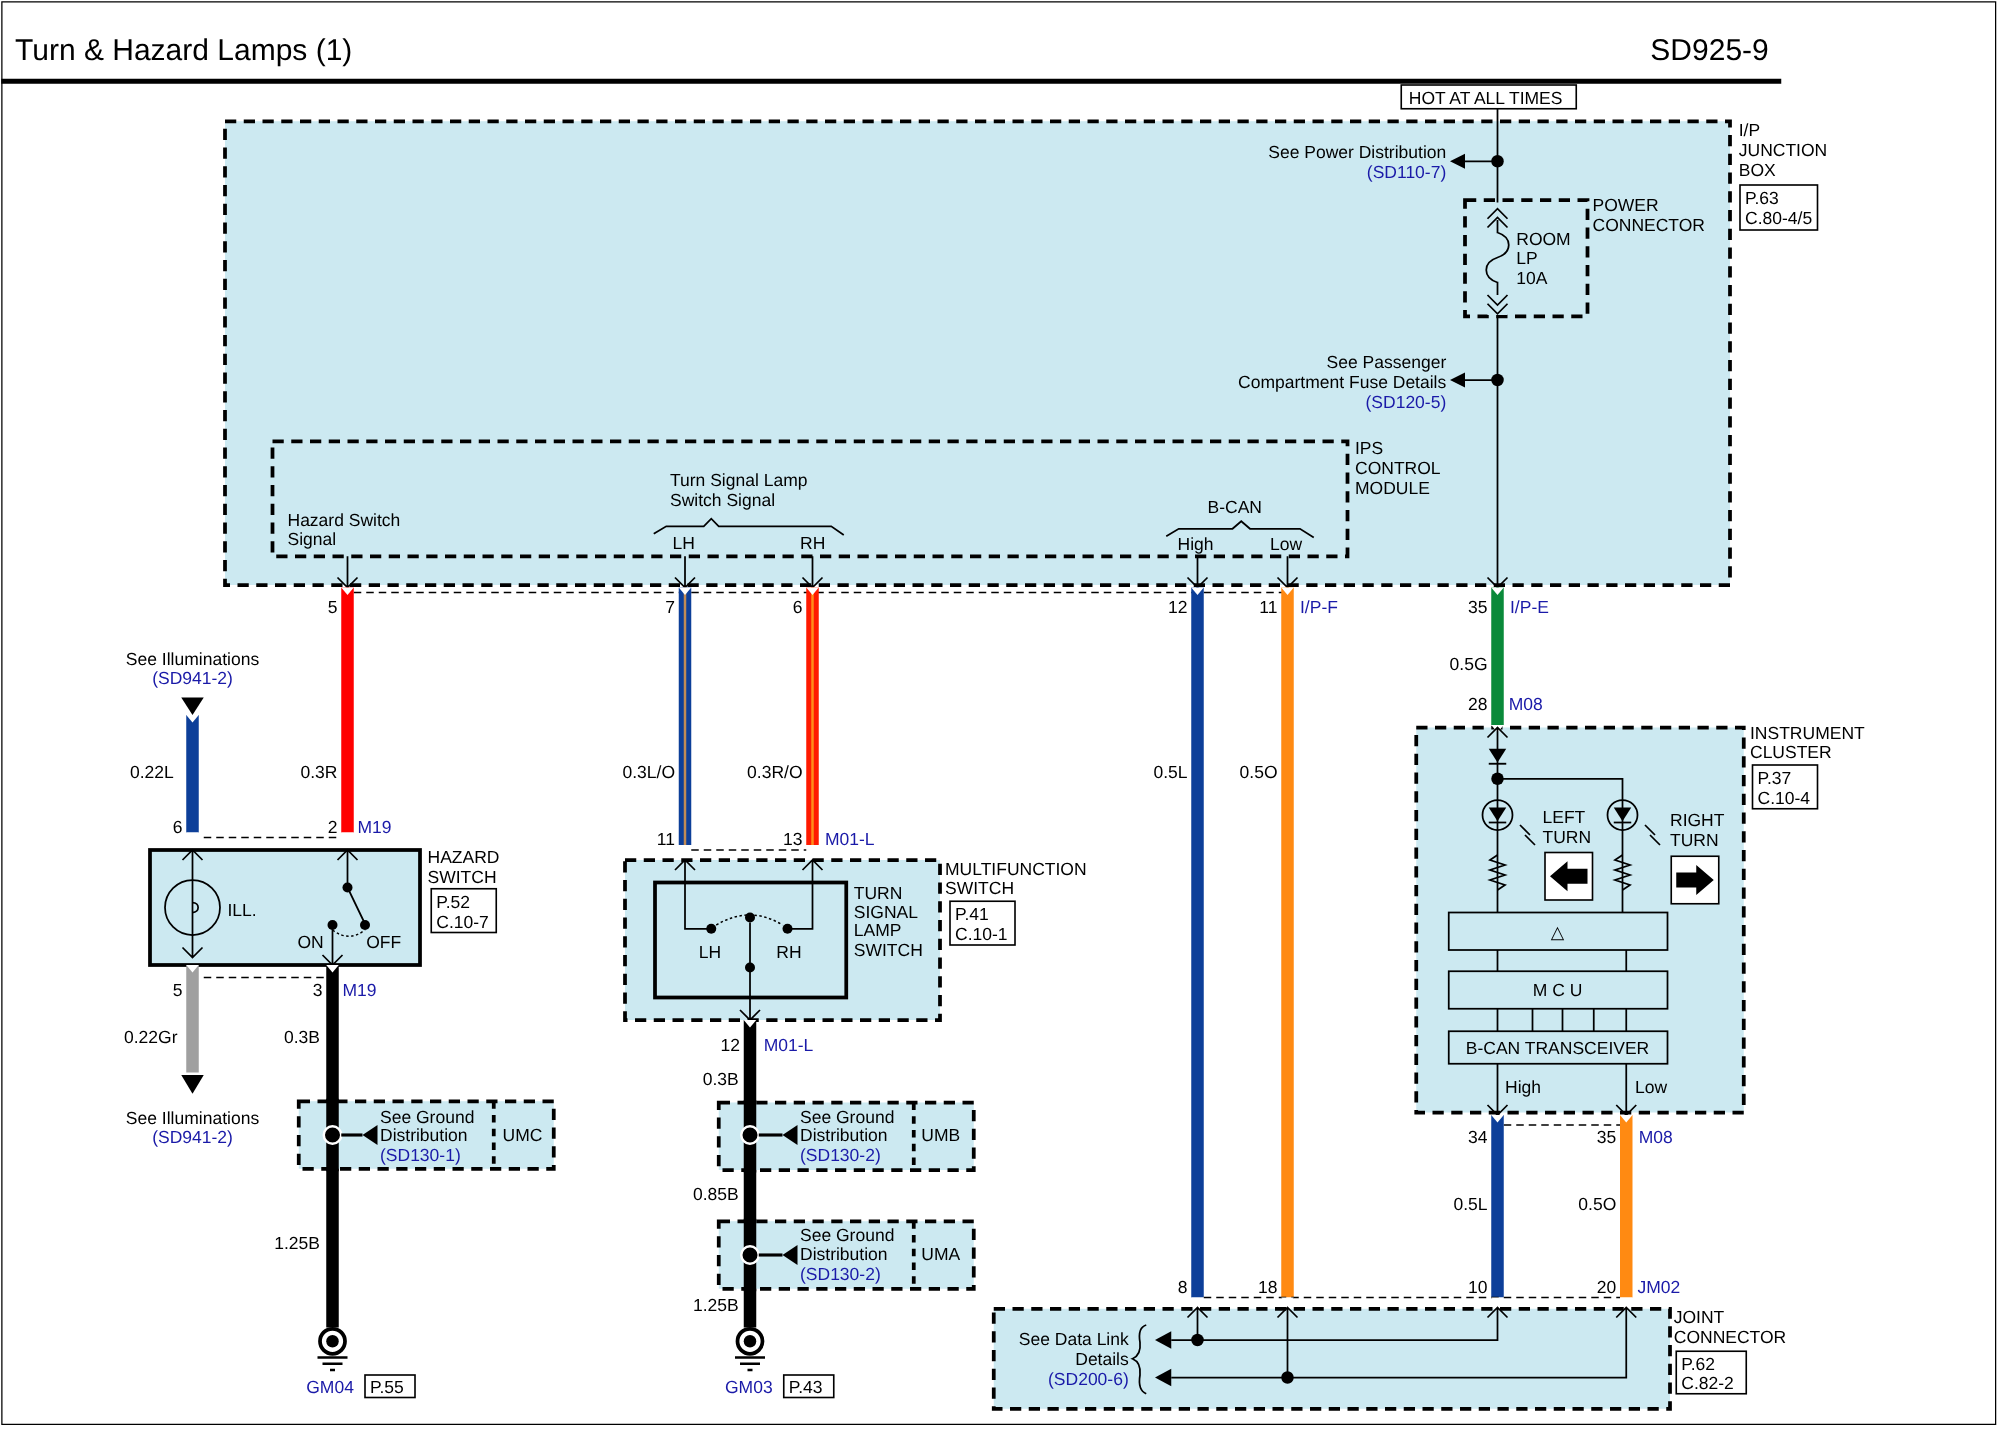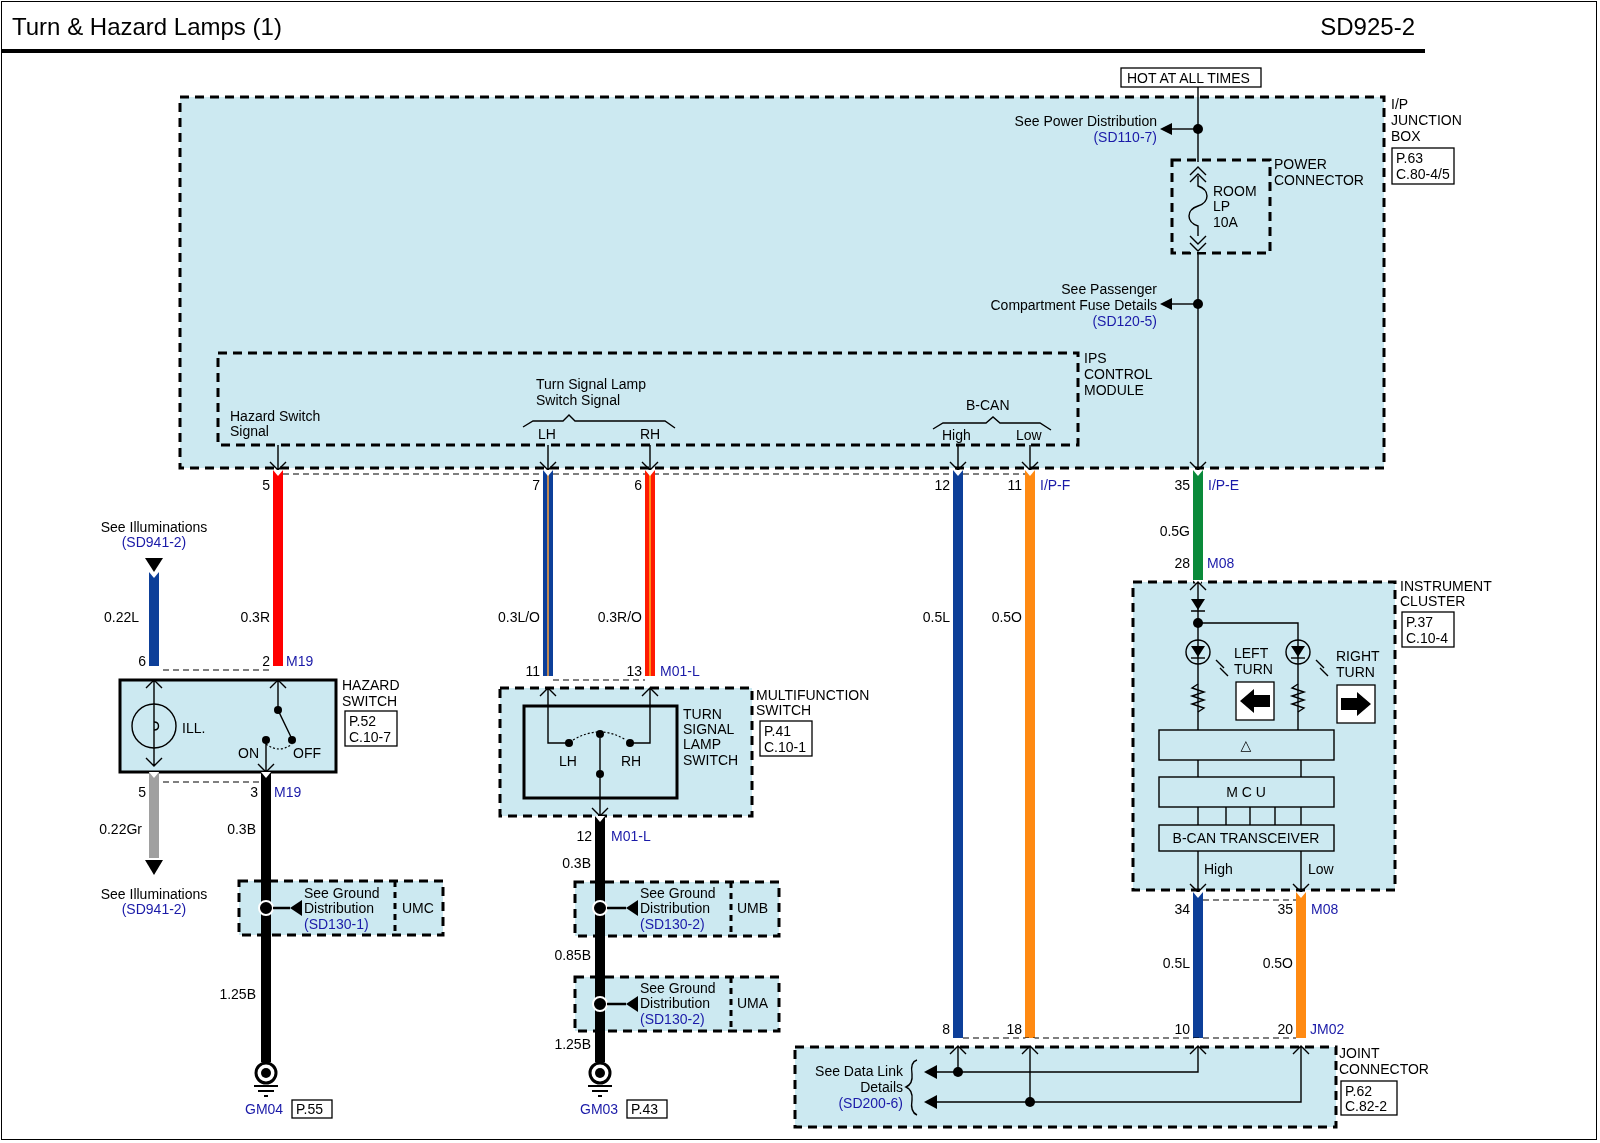--- a/index.html
+++ b/index.html
@@ -1,30 +1,30 @@
 <!DOCTYPE html>
 <html><head>
 <meta charset="utf-8">
 <style>
   html, body { margin:0; padding:0; background:#fff; }
   body { width:1600px; height:1143px; position:relative; overflow:hidden; font-family:"Liberation Sans", sans-serif; }
   .frame { position:absolute; left:1px; top:1px; width:1596px; height:1139px; border:1px solid #000; box-sizing:border-box; }
-  .titlebar { position:absolute; left:1px; top:1px; width:1424px; height:48px; border-bottom:4px solid #000; }
+  .titlebar { position:absolute; left:1px; top:15px; width:1424px; height:48px; border-bottom:4px solid #000; }
   .title { position:absolute; left:11px; top:12px; font-size:24px; color:#000; }
   .code { position:absolute; right:10px; top:12px; font-size:24px; color:#000; }
   svg { position:absolute; left:0; top:0; }
   svg text { font-family:"Liberation Sans", sans-serif; }
 </style>
 </head>
 <body>
 
 <div class="frame"></div>
 <div class="titlebar">
   <span class="title">Turn &amp; Hazard Lamps (1)</span>
-  <span class="code">SD925-2</span>
+  <span class="code">SD925-9</span>
 </div>
 
 <svg width="1600" height="1143" viewBox="0 0 1600 1143">
   <defs>
     <style>
       .dash { fill:#cce9f1; stroke:#000; stroke-width:3; stroke-dasharray:9 6; }
       .dashn { fill:none; stroke:#000; stroke-width:3; stroke-dasharray:9 6; }
       .thin { fill:none; stroke:#000; stroke-width:1.4; }
       .thindash { fill:none; stroke:#000; stroke-width:1.2; stroke-dasharray:6 4; }
       .t { font-size:14px; fill:#000; }

